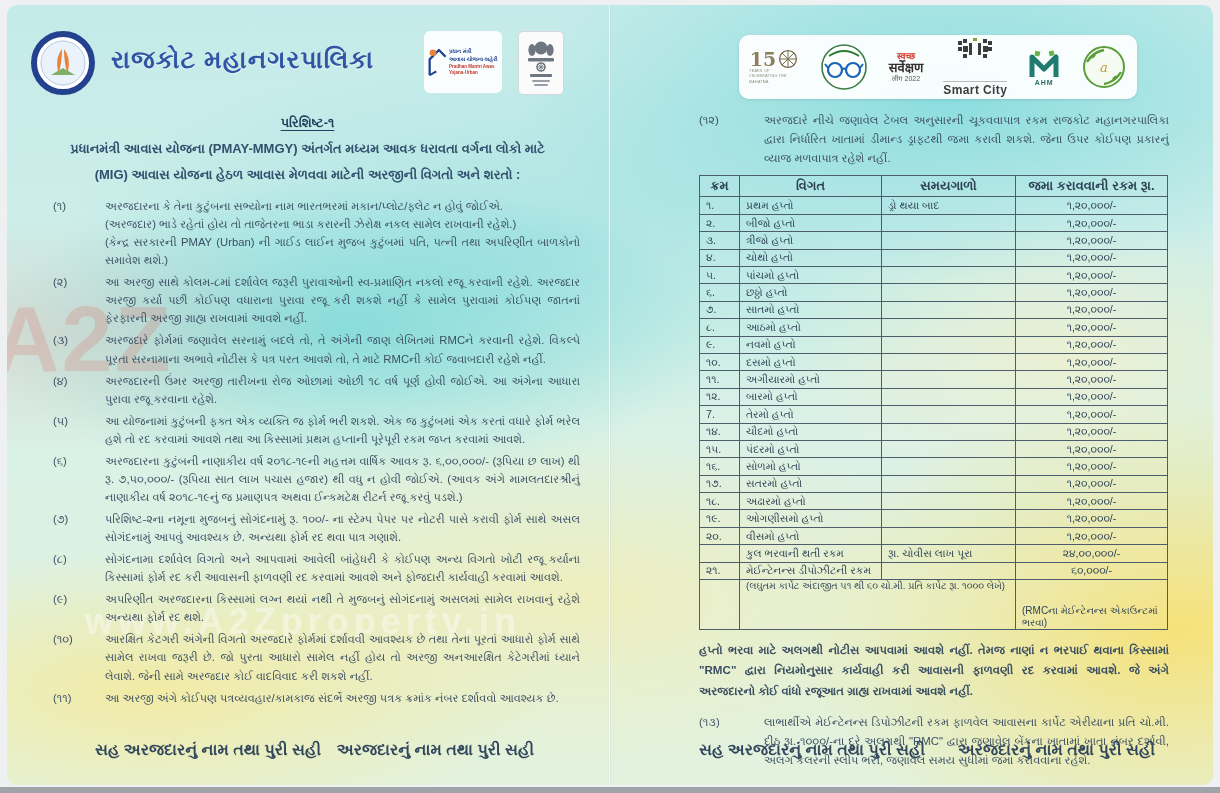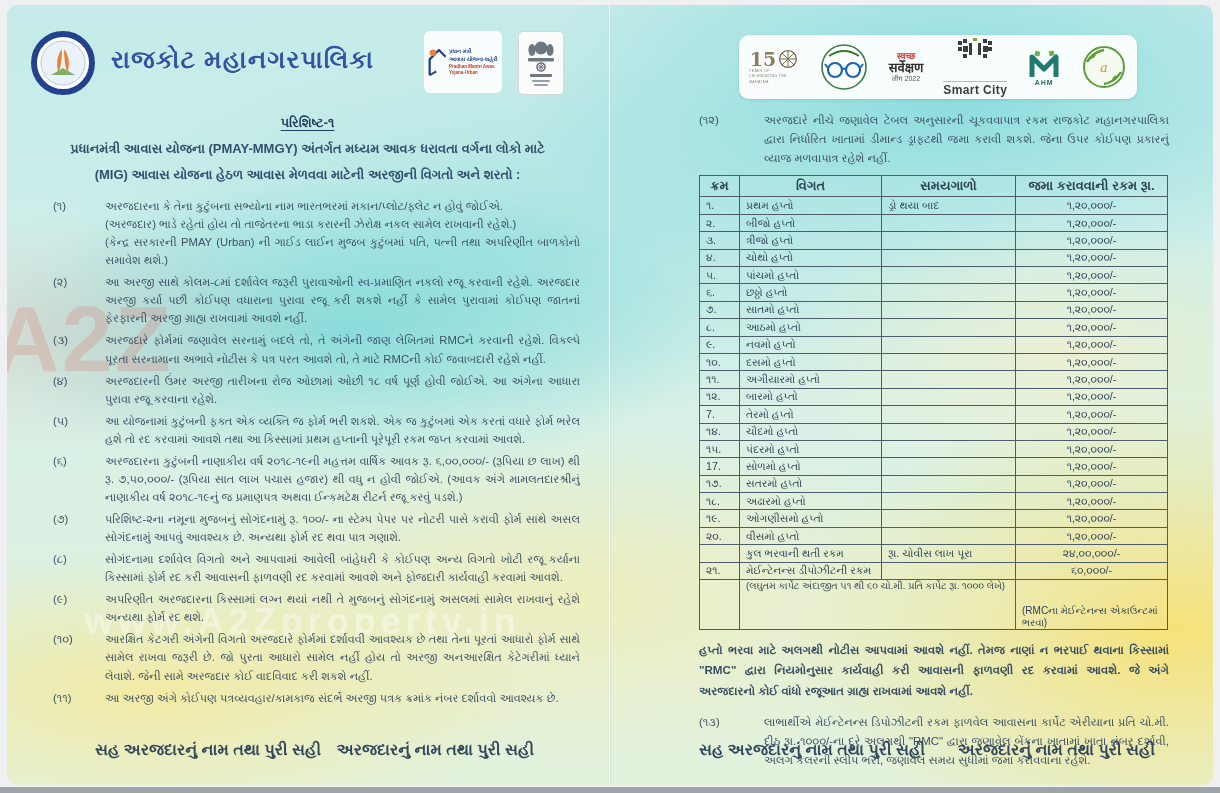--- a/index.html
+++ b/index.html
@@ -411,21 +411,21 @@
           </tr>
 
           <tr>
             <td class="c-no">૧૫.</td>
             <td class="c-detail">પંદરમો હપ્તો</td>
             <td class="c-period"></td>
             <td class="c-amount">૧,૨૦,૦૦૦/-</td>
           </tr>
 
           <tr>
-            <td class="c-no">17.</td>
+            <td class="c-no">૧૬.</td>
             <td class="c-detail">સોળમો હપ્તો</td>
             <td class="c-period"></td>
             <td class="c-amount">૧,૨૦,૦૦૦/-</td>
           </tr>
 
           <tr>
             <td class="c-no">૧૭.</td>
             <td class="c-detail">સતરમો હપ્તો</td>
             <td class="c-period"></td>
             <td class="c-amount">૧,૨૦,૦૦૦/-</td>

